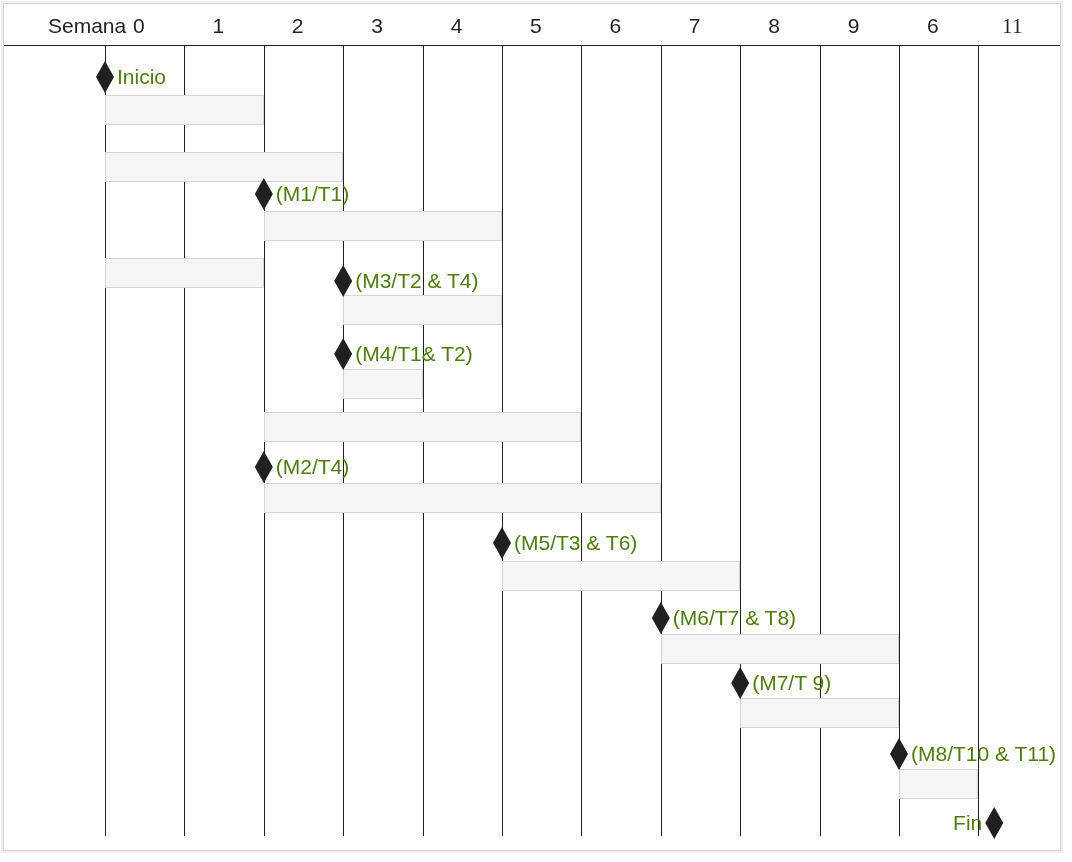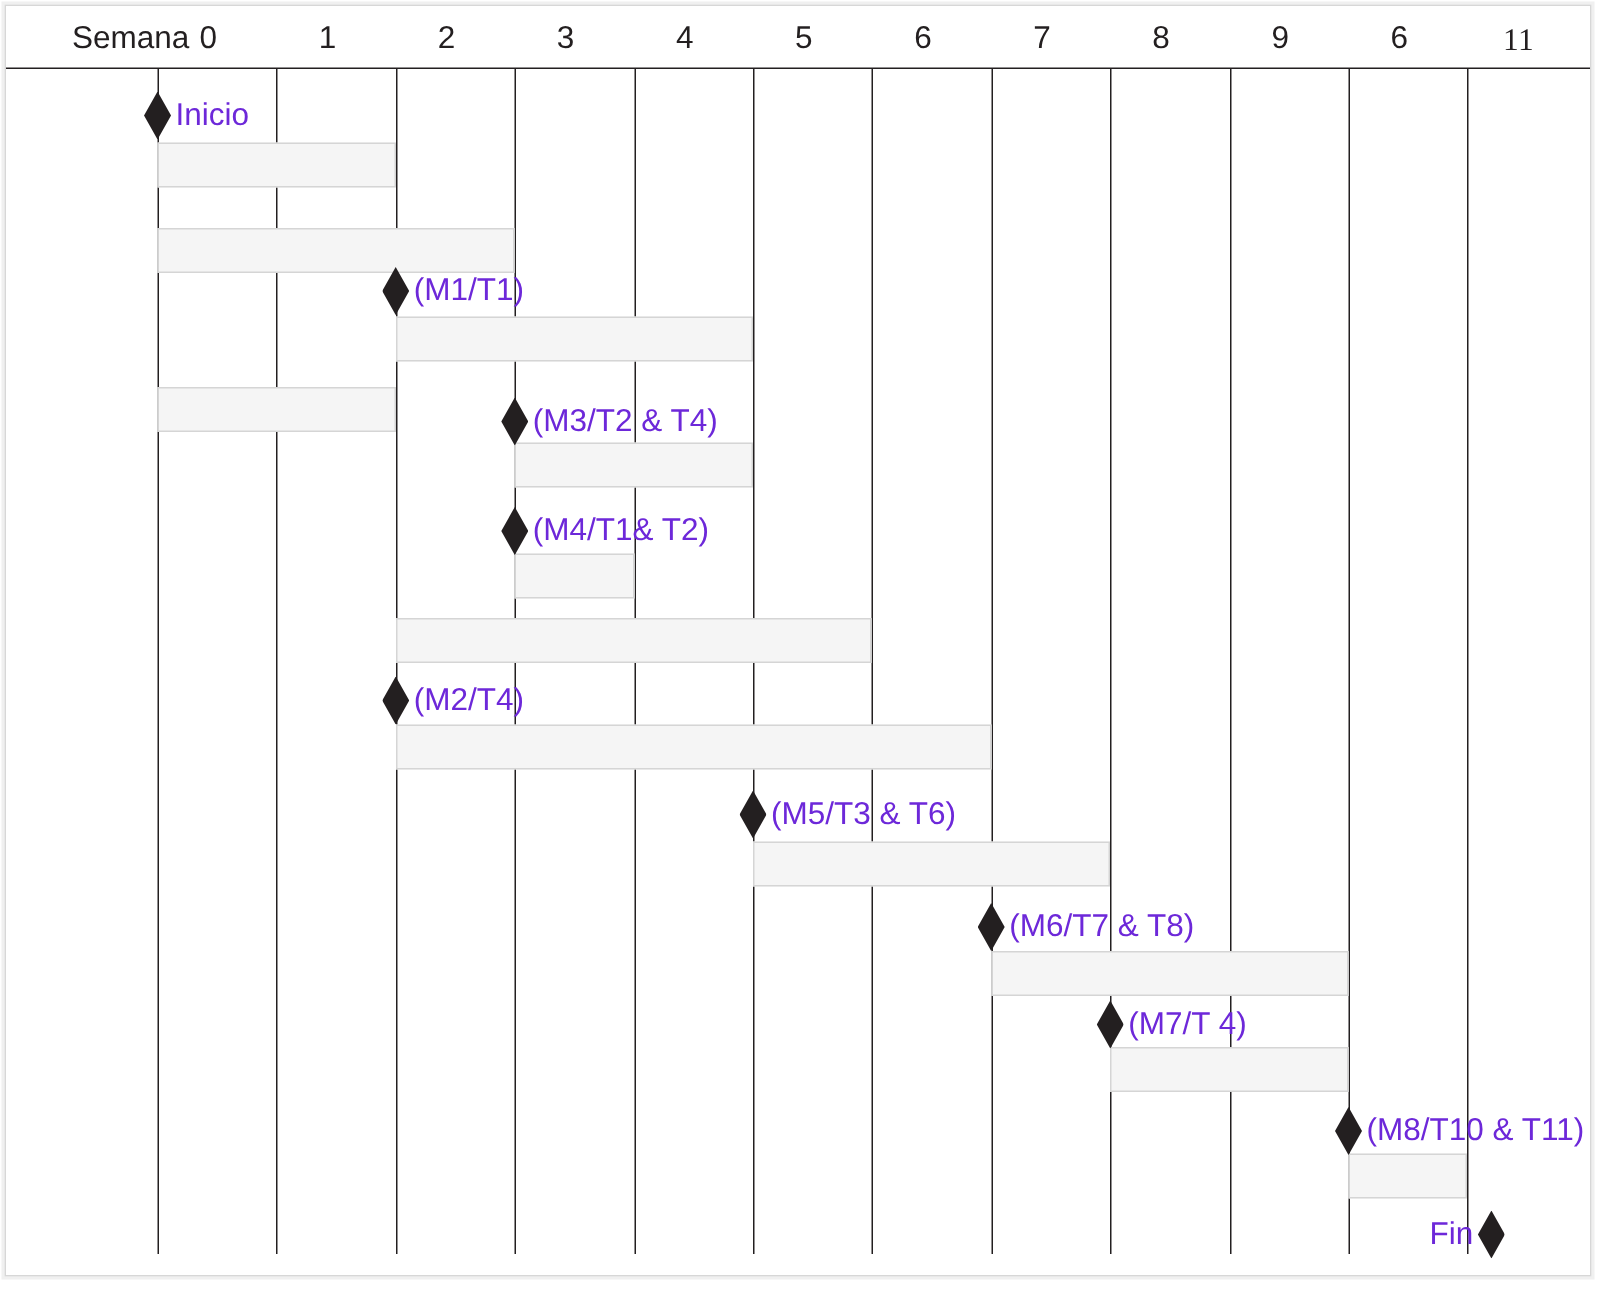--- a/index.html
+++ b/index.html
@@ -99,21 +99,21 @@
     left:-9px;top:-16px;
     width:18px;height:32px;
     background:#231f20;
     clip-path:polygon(50% 0%,100% 50%,50% 100%,0% 50%);
   }
   .ms-text{
     position:absolute;
     left:12px;top:-15px;
     height:30px;line-height:30px;
     font-size:21px;
-    color:#6d28d9;
+    color:#4d7c0f;
     white-space:nowrap;
   }
   .ms-text.left{
     left:auto;right:12px;
   }
 </style>
 </head>
 <body>
 
 <div id="stage">
@@ -197,21 +197,21 @@
       <div class="ms" style="left: 498px; top: 497px;">
         <div class="diamond"></div>
         <div class="ms-text">(M5/T3 &amp; T6)</div>
       </div>
       <div class="ms" style="left: 656.8px; top: 572px;">
         <div class="diamond"></div>
         <div class="ms-text">(M6/T7 &amp; T8)</div>
       </div>
       <div class="ms" style="left: 736.2px; top: 637px;">
         <div class="diamond"></div>
-        <div class="ms-text">(M7/T 4)</div>
+        <div class="ms-text">(M7/T 9)</div>
       </div>
       <div class="ms" style="left: 895px; top: 708px;">
         <div class="diamond"></div>
         <div class="ms-text">(M8/T10 &amp; T11)</div>
       </div>
       <div class="ms" style="left: 990.28px; top: 777px;">
         <div class="diamond"></div>
         <div class="ms-text left">Fin</div>
       </div>
     </div>

